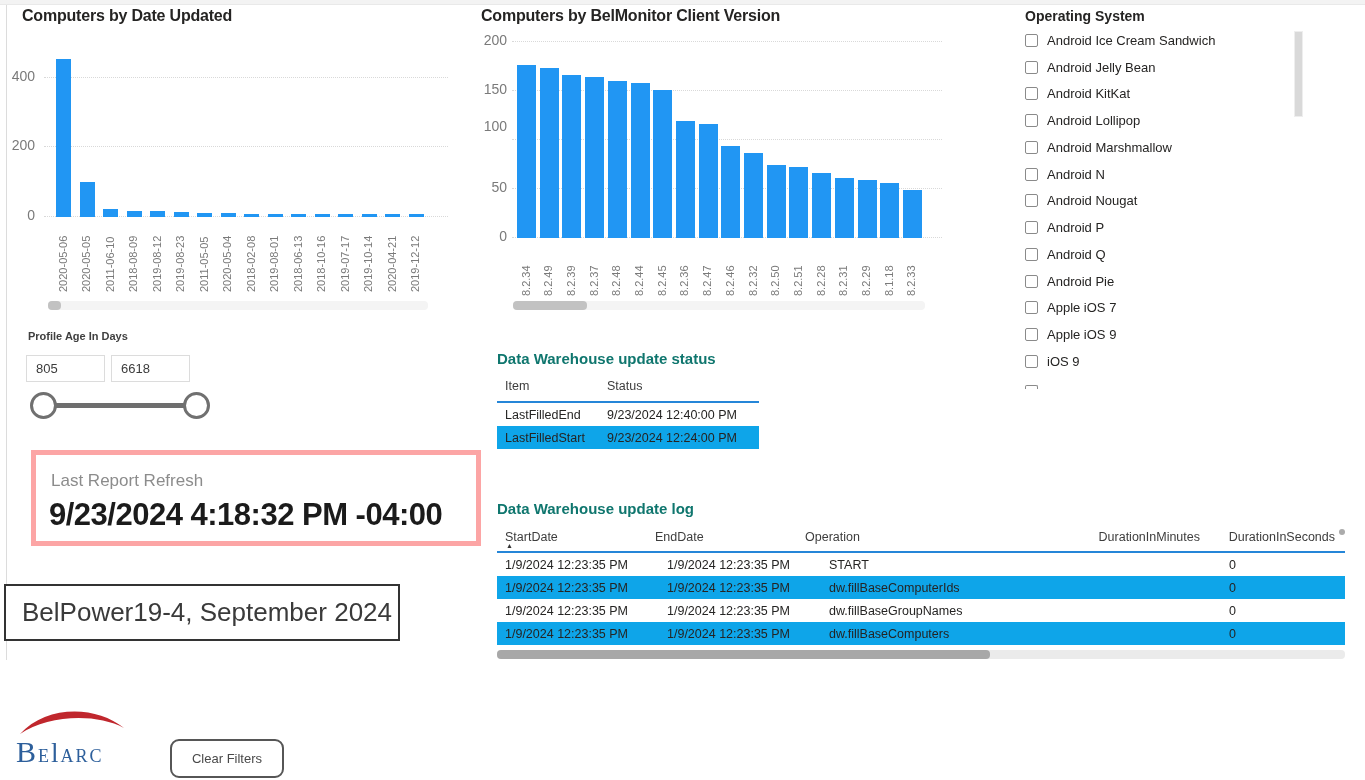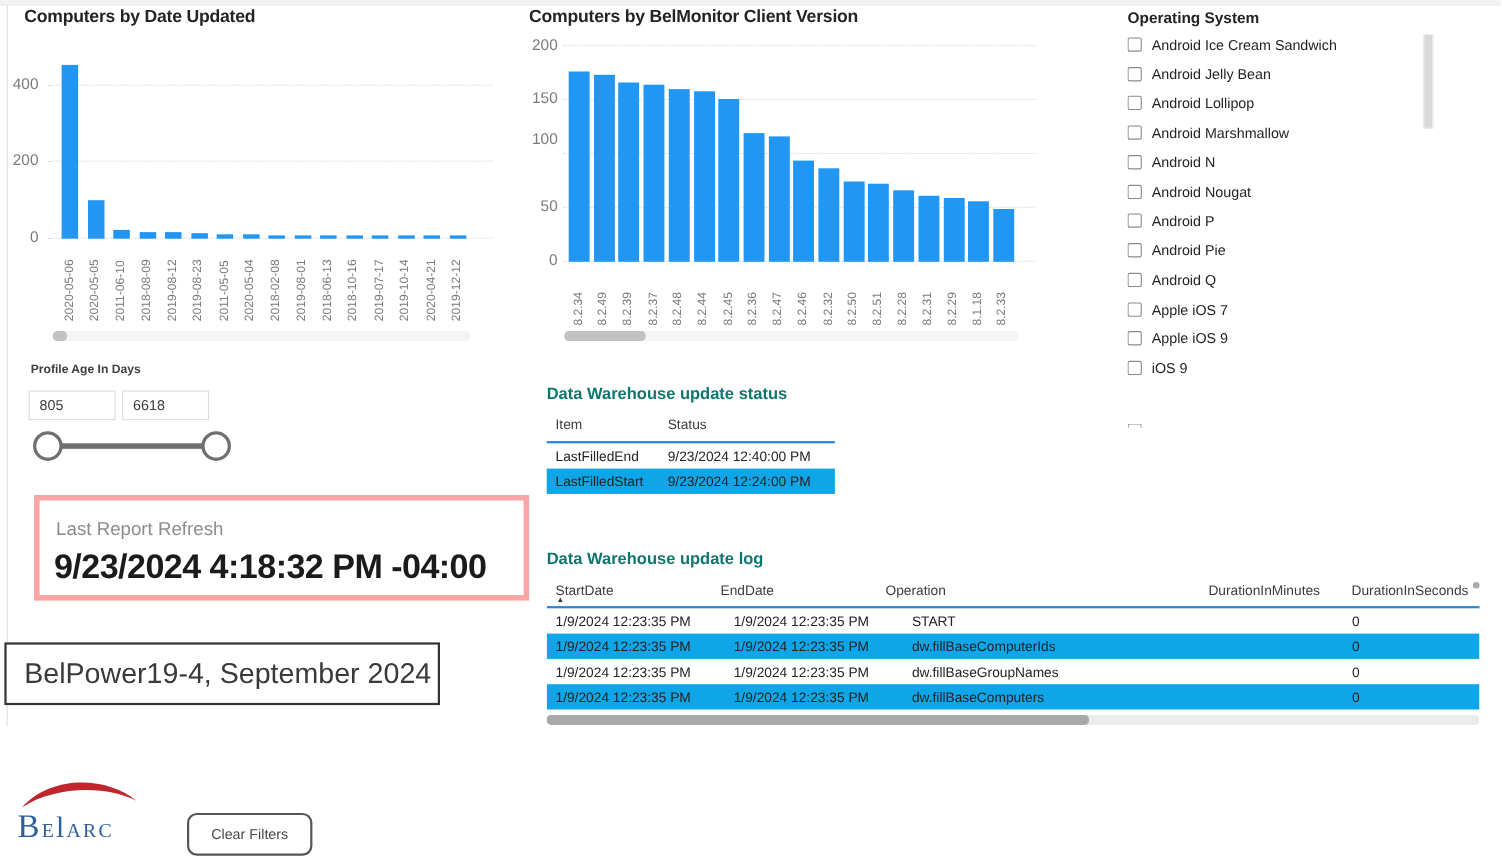--- a/index.html
+++ b/index.html
@@ -201,45 +201,49 @@
         <li class="slicer-item">
           <span class="cbx"></span>
           <span class="cbx-label">Android Ice Cream Sandwich</span>
         </li>
         <li class="slicer-item">
           <span class="cbx"></span>
           <span class="cbx-label">Android Jelly Bean</span>
         </li>
         <li class="slicer-item">
           <span class="cbx"></span>
+          <span class="cbx-label">Android KitKat</span>
+        </li>
+        <li class="slicer-item">
+          <span class="cbx"></span>
           <span class="cbx-label">Android Lollipop</span>
         </li>
         <li class="slicer-item">
           <span class="cbx"></span>
           <span class="cbx-label">Android Marshmallow</span>
         </li>
         <li class="slicer-item">
           <span class="cbx"></span>
           <span class="cbx-label">Android N</span>
         </li>
         <li class="slicer-item">
           <span class="cbx"></span>
           <span class="cbx-label">Android Nougat</span>
         </li>
         <li class="slicer-item">
           <span class="cbx"></span>
           <span class="cbx-label">Android P</span>
         </li>
         <li class="slicer-item">
           <span class="cbx"></span>
+          <span class="cbx-label">Android Q</span>
+        </li>
+        <li class="slicer-item">
+          <span class="cbx"></span>
           <span class="cbx-label">Android Pie</span>
-        </li>
-        <li class="slicer-item">
-          <span class="cbx"></span>
-          <span class="cbx-label">Android Q</span>
         </li>
         <li class="slicer-item">
           <span class="cbx"></span>
           <span class="cbx-label">Apple iOS 7</span>
         </li>
         <li class="slicer-item">
           <span class="cbx"></span>
           <span class="cbx-label">Apple iOS 9</span>
         </li>
         <li class="slicer-item">

